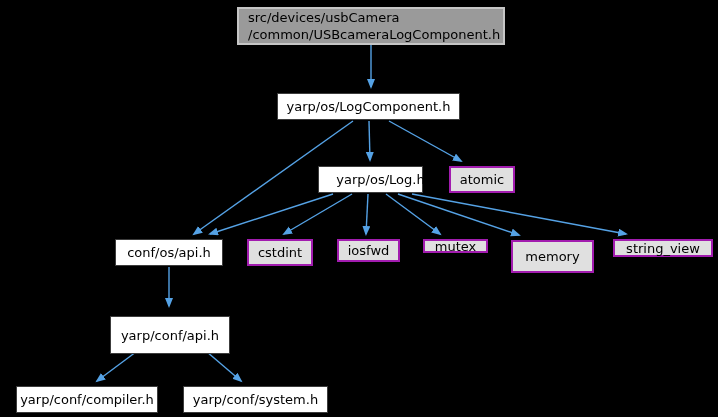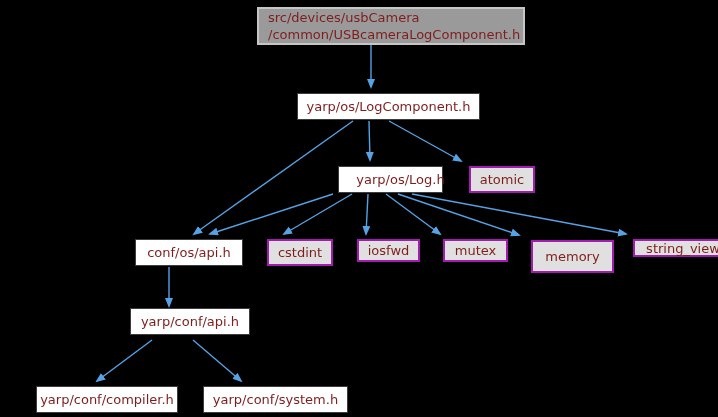--- a/index.html
+++ b/index.html
@@ -6,23 +6,22 @@
   .canvas{
     position:relative;width:718px;height:417px;background:#000;
     font-family:"DejaVu Sans","Liberation Sans",sans-serif;
     overflow:hidden;
   }
   svg.edges{position:absolute;left:0;top:0;width:718px;height:417px;}
   .node{
     position:absolute;box-sizing:border-box;
     display:flex;align-items:center;justify-content:center;
     background:#ffffff;border:1px solid #3c3c3c;
-    color:#7f1d1d;font-size:13px;line-height:1;white-space:nowrap;
+    color:#000000;font-size:13px;line-height:1;white-space:nowrap;
     cursor:pointer;
-    margin-left:20px;
   }
   .node.leaf{
     background:#e0e0e0;border:2px solid #a21caf;cursor:default;
   }
   .node.root{
     background:#9a9a9a;border:2px solid #c6c6c6;
     flex-direction:column;align-items:flex-start;justify-content:center;
     padding-left:9px;line-height:17px;cursor:default;
   }
 </style>
@@ -76,33 +75,33 @@
   </div>
 
   <div class="node leaf" style="left:247px;top:239px;width:66px;height:27px;">
     <span>cstdint</span>
   </div>
 
   <div class="node leaf" style="left:337px;top:239px;width:63px;height:23px;">
     <span>iosfwd</span>
   </div>
 
-  <div class="node leaf" style="left:423px;top:239px;width:65px;height:23px;">
+  <div class="node leaf" style="left:423px;top:239px;width:65px;height:14px;">
     <span>mutex</span>
   </div>
 
   <div class="node leaf" style="left:511px;top:240px;width:83px;height:33px;">
     <span>memory</span>
   </div>
 
   <div class="node leaf" style="left:613px;top:239px;width:100px;height:18px;">
     <span>string_view</span>
   </div>
 
-  <div class="node" style="left:110px;top:308px;width:120px;height:27px;">
+  <div class="node" style="left:110px;top:316px;width:120px;height:38px;">
     <span>yarp/conf/api.h</span>
   </div>
 
   <div class="node" style="left:16px;top:386px;width:142px;height:27px;">
     <span>yarp/conf/compiler.h</span>
   </div>
 
   <div class="node" style="left:183px;top:386px;width:145px;height:27px;">
     <span>yarp/conf/system.h</span>
   </div>

